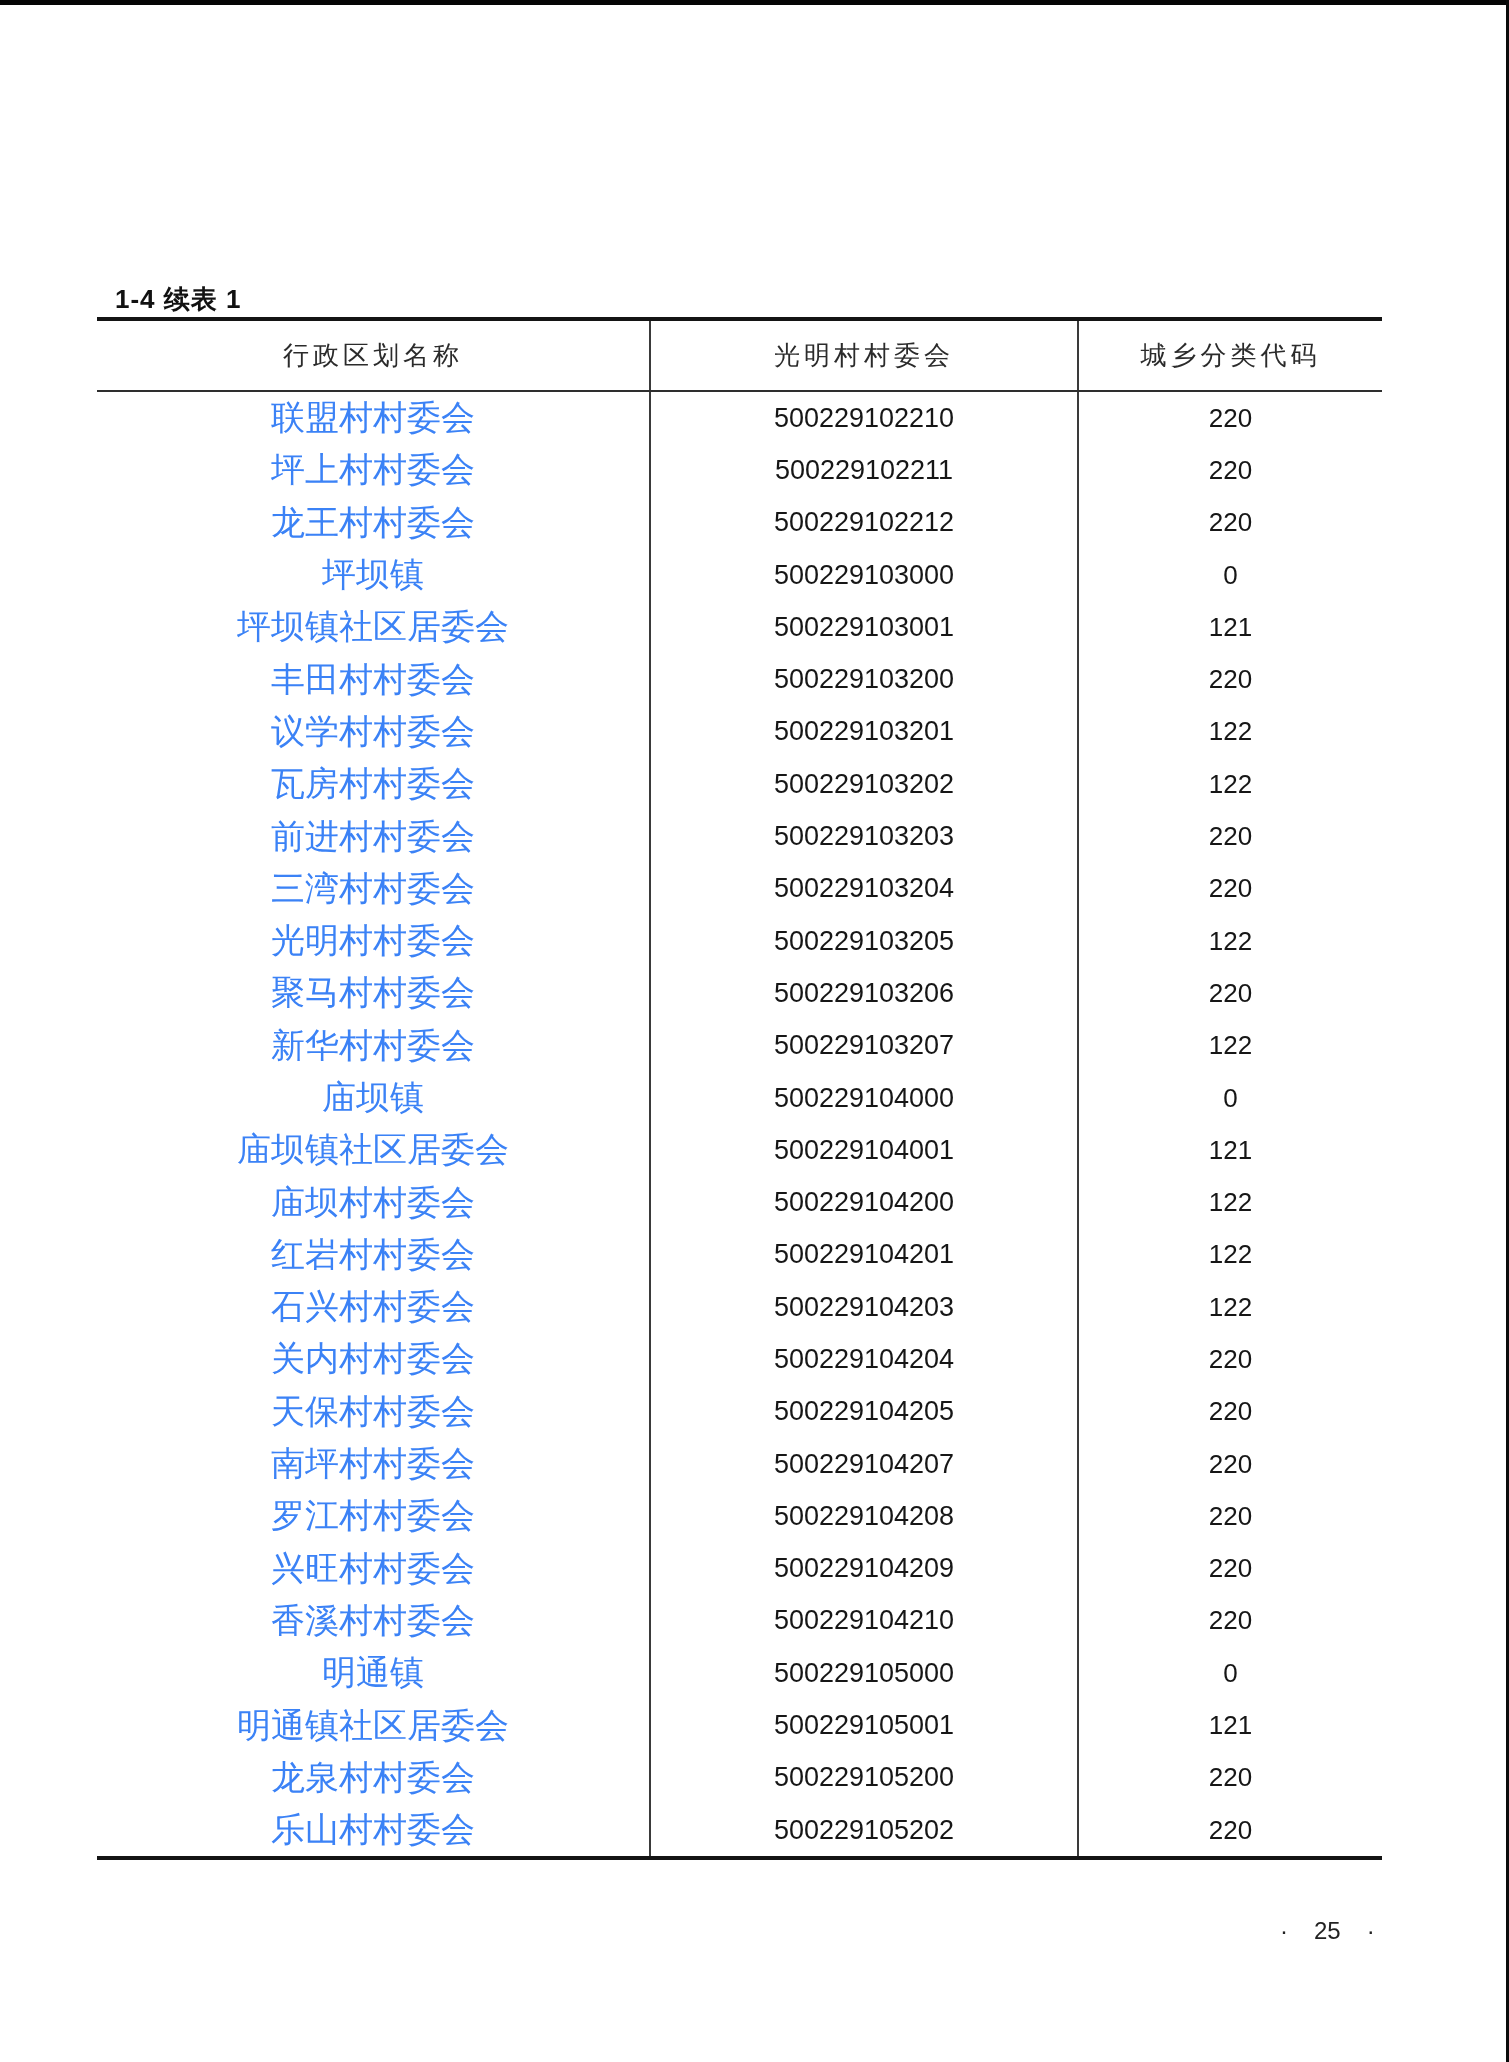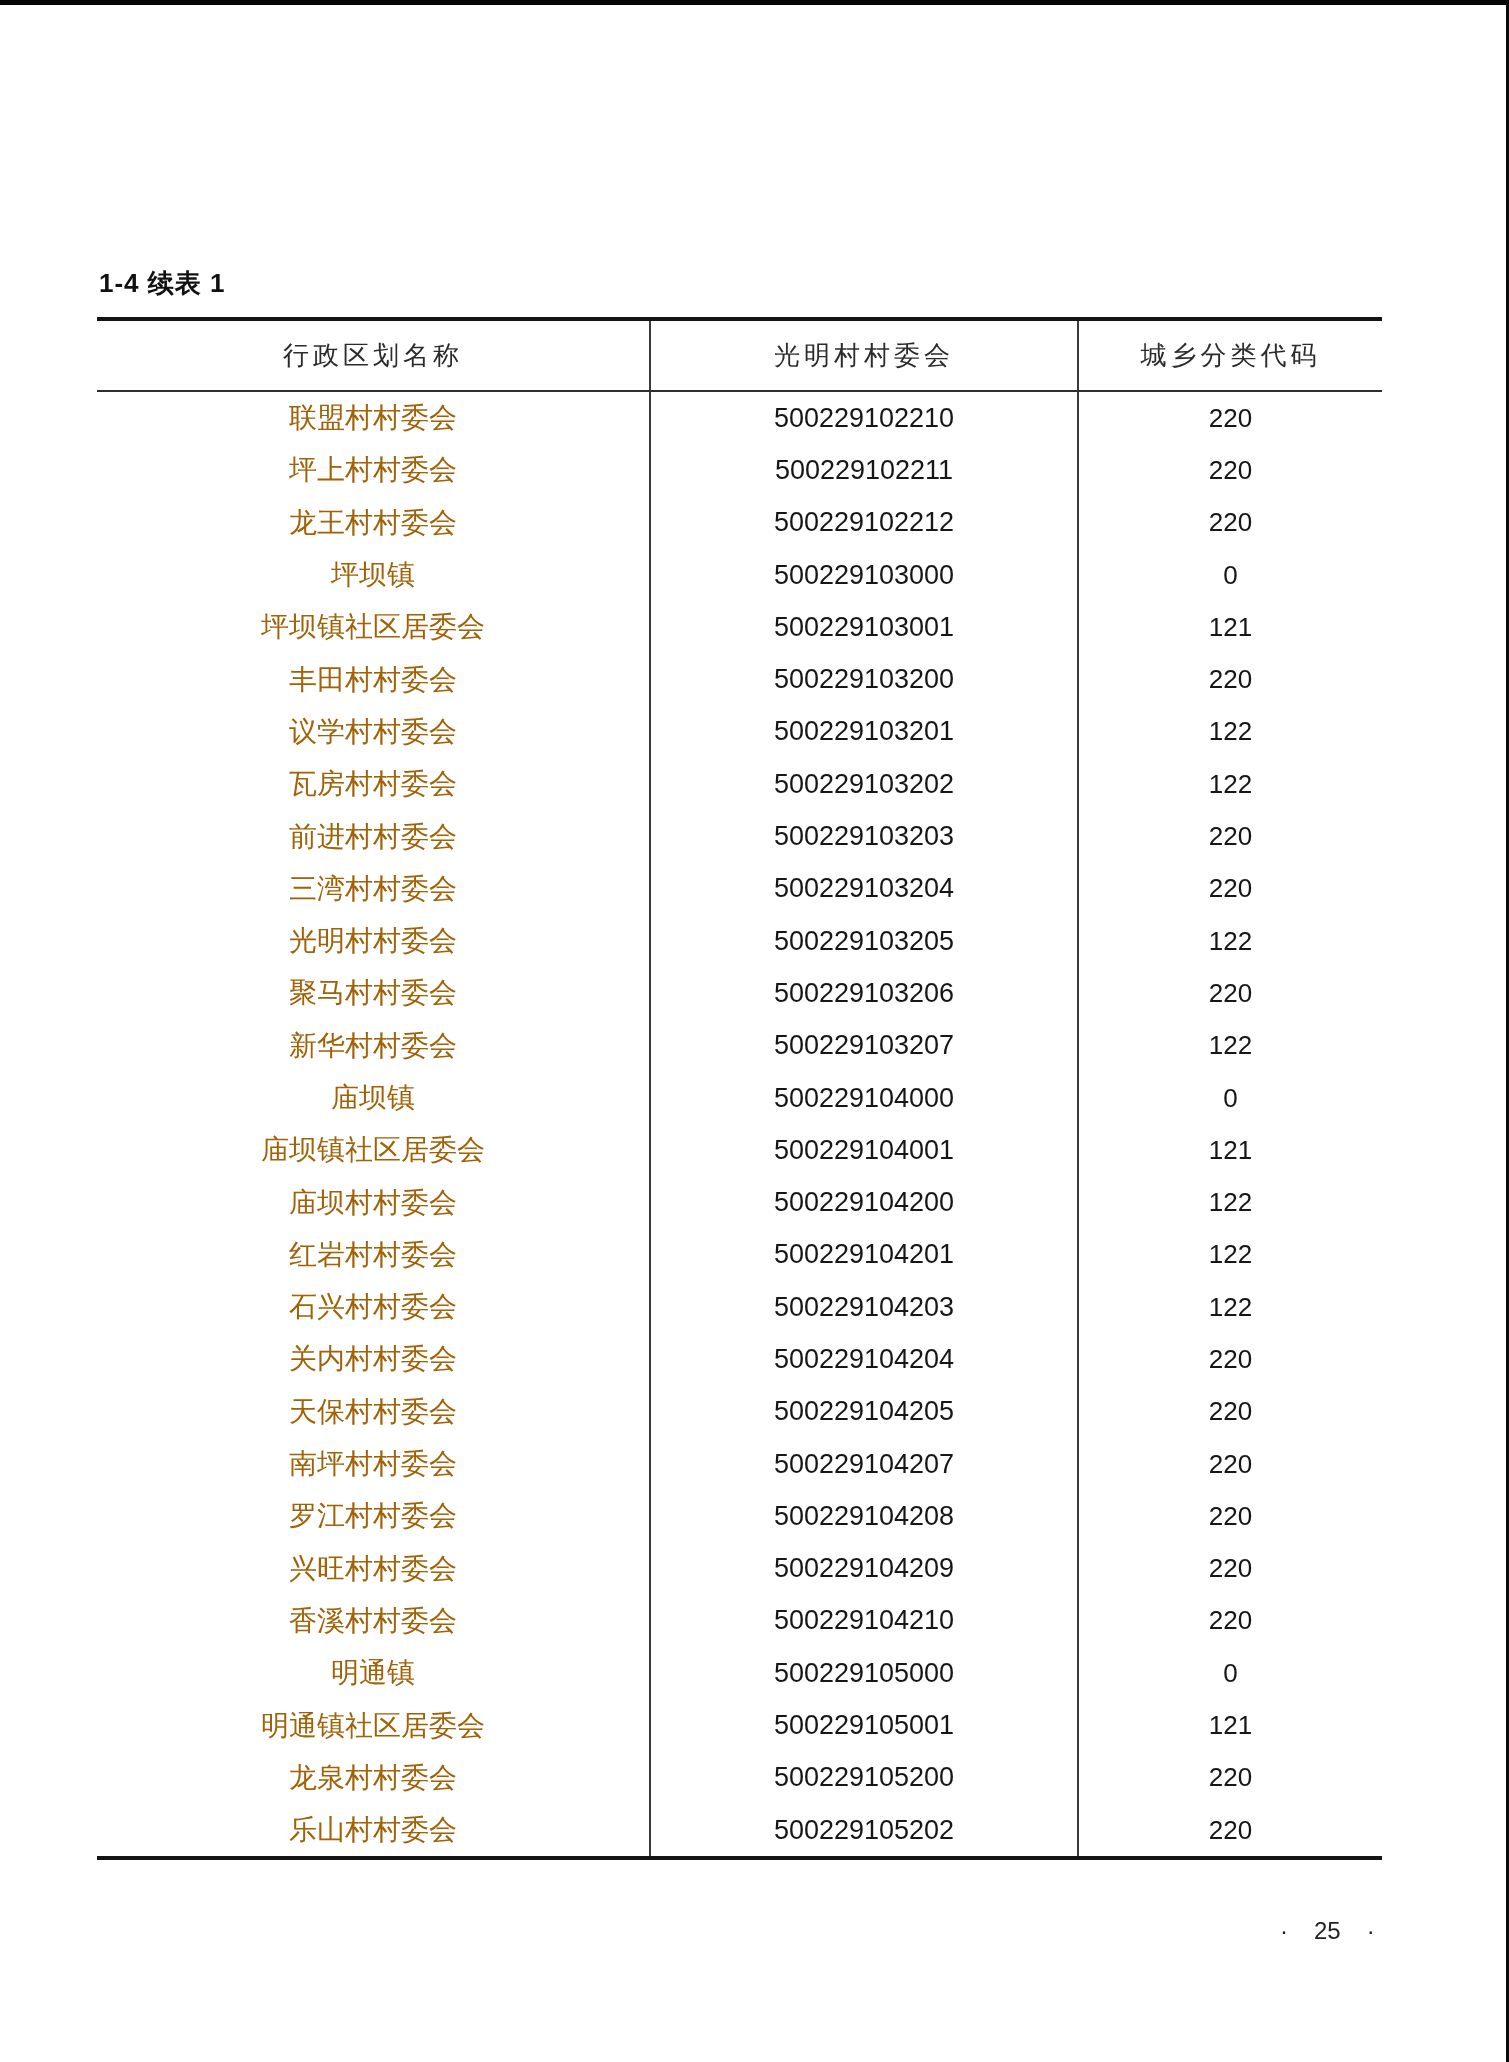--- a/index.html
+++ b/index.html
@@ -17,21 +17,21 @@
     width:100%; height:5px; background:#050505;
   }
   .artifact-right {
     position:absolute; top:0; right:0;
     width:3px; height:100%; background:#0a0a0a;
   }
   .page-title {
     position:absolute; left:99px; top:266px;
     font-family:"Liberation Sans","DejaVu Sans",sans-serif;
     font-weight:bold; font-size:26px; letter-spacing:1px;
-    color:#111111; margin:0;
+    color:#111111; margin:16px;
   }
   .division-table {
     position:absolute; left:97px; top:317px;
     width:1285px;
     border-collapse:collapse; table-layout:fixed;
     border-top:4px solid #141414;
     border-bottom:4px solid #141414;
   }
   .division-table col.c1 { width:553px; }
   .division-table col.c2 { width:428px; }
@@ -48,21 +48,21 @@
   .division-table th:nth-child(2),
   .division-table td:nth-child(2) {
     border-left:2px solid #3a3a3a;
     border-right:2px solid #3a3a3a;
   }
   .division-table tbody td {
     height:52.3px;
     text-align:center; vertical-align:middle;
     padding:0;
   }
-  td.name { font-size:28px; color:#a16207; }
+  td.name { font-size:34px; color:#3b82f6; }
   td.code {
     font-family:"Liberation Sans","DejaVu Sans",sans-serif;
     font-size:27px; color:#161616; letter-spacing:0;margin-left:36px;
   }
   td.urban {
     font-family:"Liberation Sans","DejaVu Sans",sans-serif;
     font-size:26px; color:#161616;
   }
   .page-footer {
     position:absolute; top:1917px; left:1280px;

